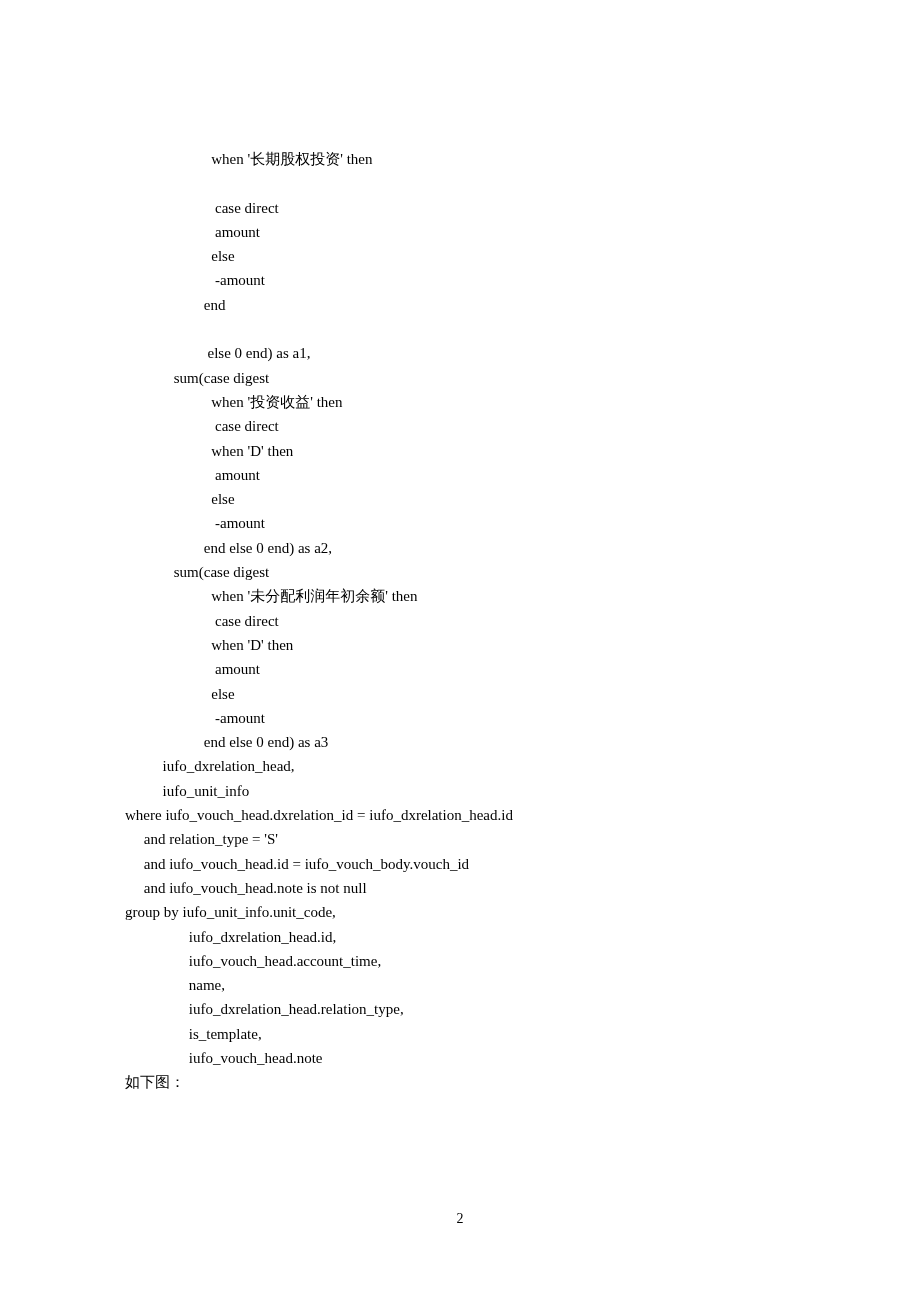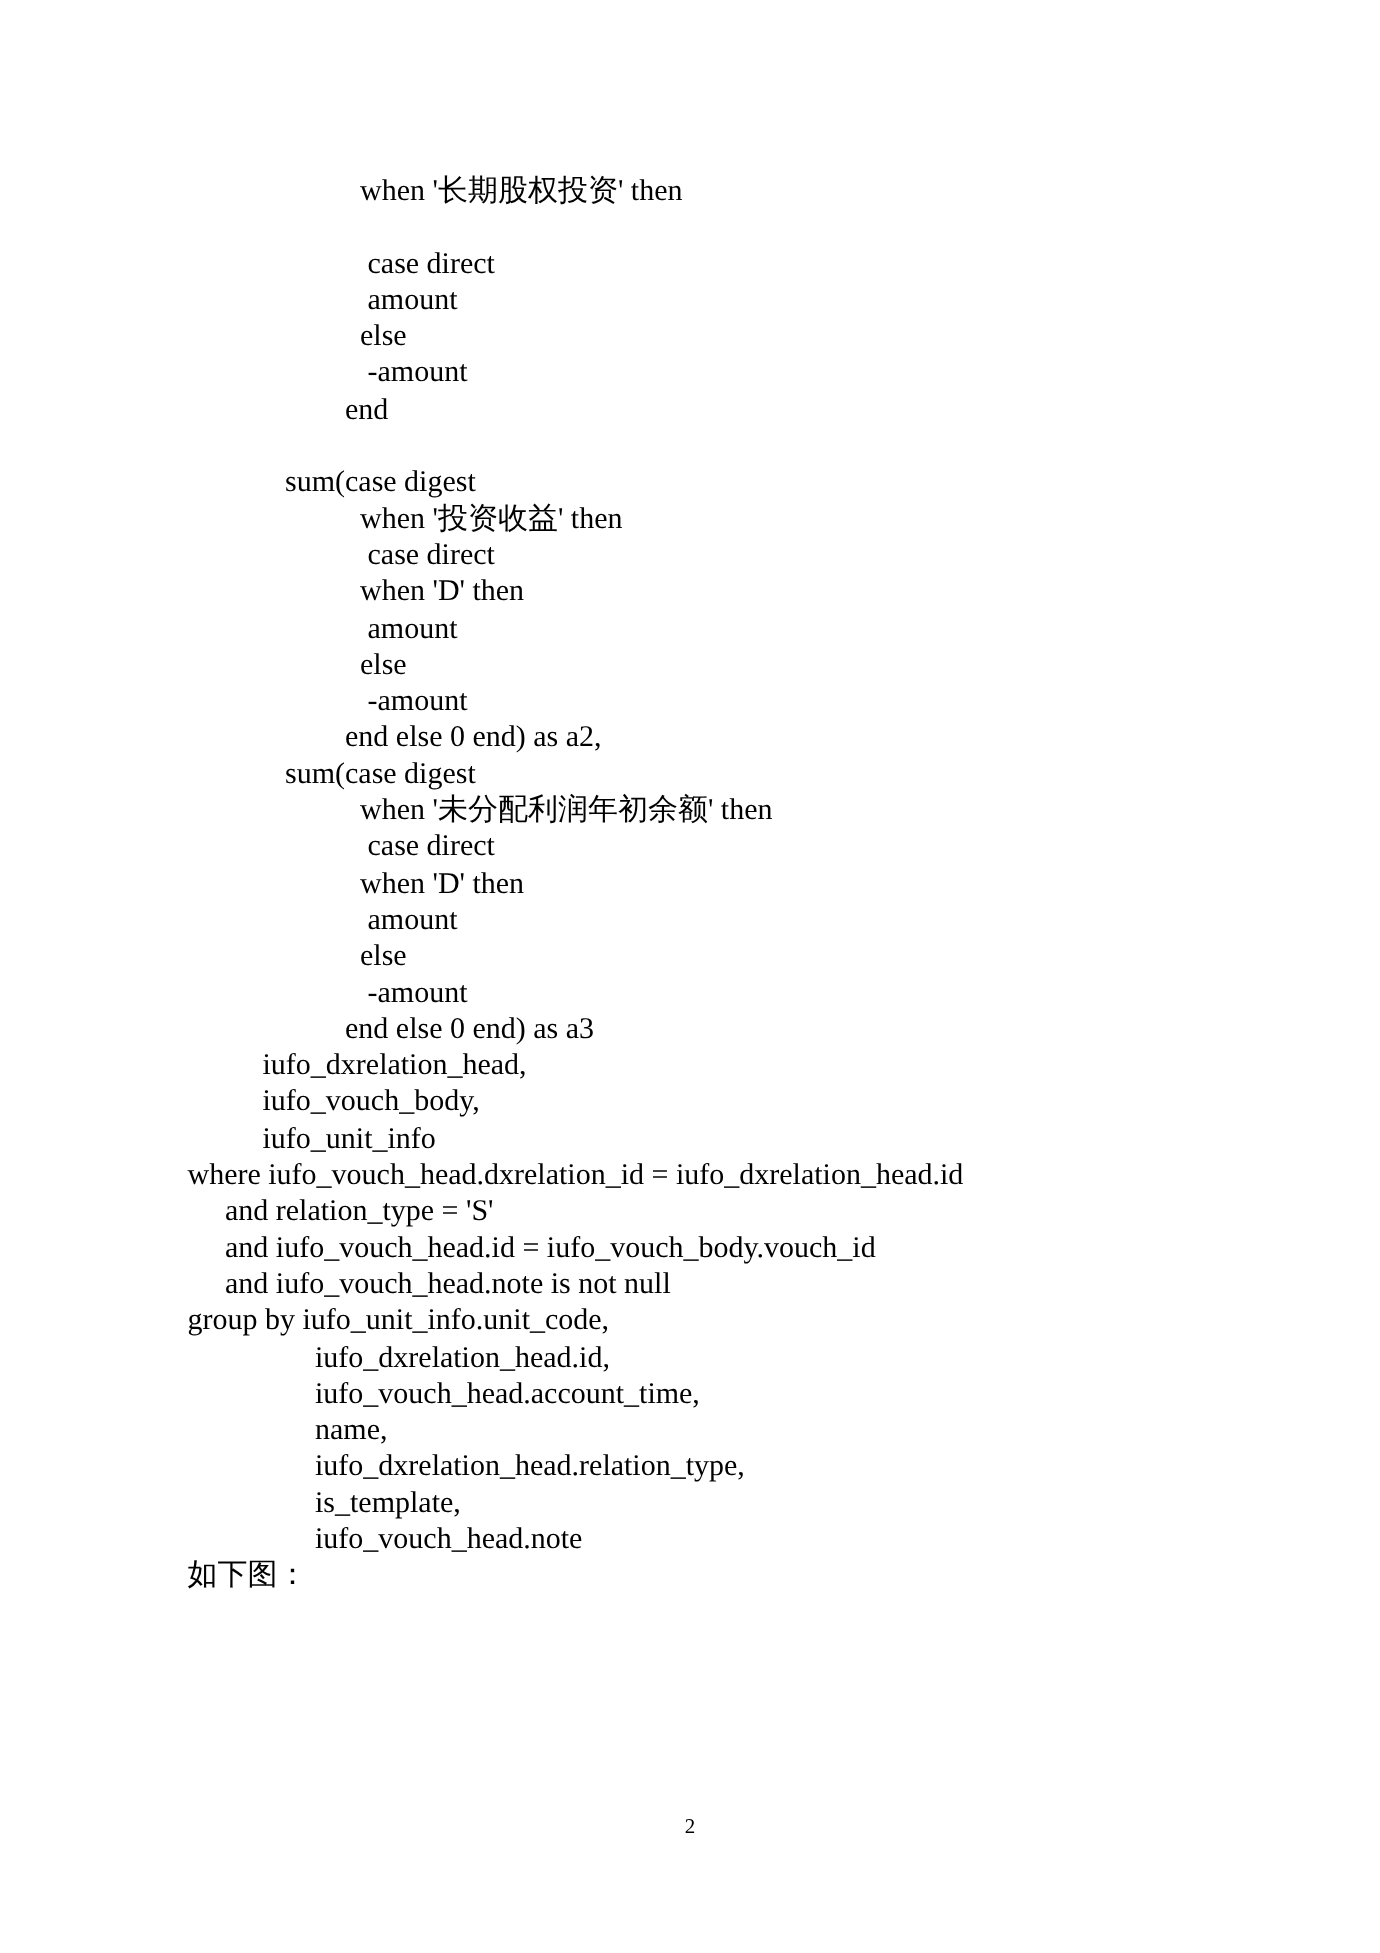--- a/index.html
+++ b/index.html
@@ -7,22 +7,23 @@
     padding: 0;
     background: #ffffff;
     font-family: "Times New Roman", "SimSun", serif;
     width: 920px;
     height: 1302px;
     position: relative;
     color: #000000;
   }
   .page {
     padding: 115px 125px 0 125px;
-    font-size: 20px;
+    font-size: 15px;
     line-height: 24.3px;
+    margin-top: 32px;
   }
   .line {
     white-space: pre;
   }
   .page-number {
     position: absolute;
     bottom: 75px;
     left: 0;
     right: 0;
     text-align: center;
@@ -35,38 +36,38 @@
 <div class="page">
   <div id="code-container">
       <div class="line">                       when '长期股权投资' then</div>
       <div class="line">&nbsp;</div>
       <div class="line">                        case direct</div>
       <div class="line">                        amount</div>
       <div class="line">                       else</div>
       <div class="line">                        -amount</div>
       <div class="line">                     end</div>
       <div class="line">&nbsp;</div>
+      <div class="line">                      else 0 end) as a1,</div>
       <div class="line">             sum(case digest</div>
       <div class="line">                       when '投资收益' then</div>
       <div class="line">                        case direct</div>
       <div class="line">                       when 'D' then</div>
       <div class="line">                        amount</div>
       <div class="line">                       else</div>
       <div class="line">                        -amount</div>
       <div class="line">                     end else 0 end) as a2,</div>
       <div class="line">             sum(case digest</div>
       <div class="line">                       when '未分配利润年初余额' then</div>
       <div class="line">                        case direct</div>
       <div class="line">                       when 'D' then</div>
       <div class="line">                        amount</div>
       <div class="line">                       else</div>
       <div class="line">                        -amount</div>
       <div class="line">                     end else 0 end) as a3</div>
       <div class="line">          iufo_dxrelation_head,</div>
-      <div class="line">          iufo_vouch_body,</div>
       <div class="line">          iufo_unit_info</div>
       <div class="line">where iufo_vouch_head.dxrelation_id = iufo_dxrelation_head.id</div>
       <div class="line">     and relation_type = 'S'</div>
       <div class="line">     and iufo_vouch_head.id = iufo_vouch_body.vouch_id</div>
       <div class="line">     and iufo_vouch_head.note is not null</div>
       <div class="line">group by iufo_unit_info.unit_code,</div>
       <div class="line">                 iufo_dxrelation_head.id,</div>
       <div class="line">                 iufo_vouch_head.account_time,</div>
       <div class="line">                 name,</div>
       <div class="line">                 iufo_dxrelation_head.relation_type,</div>

